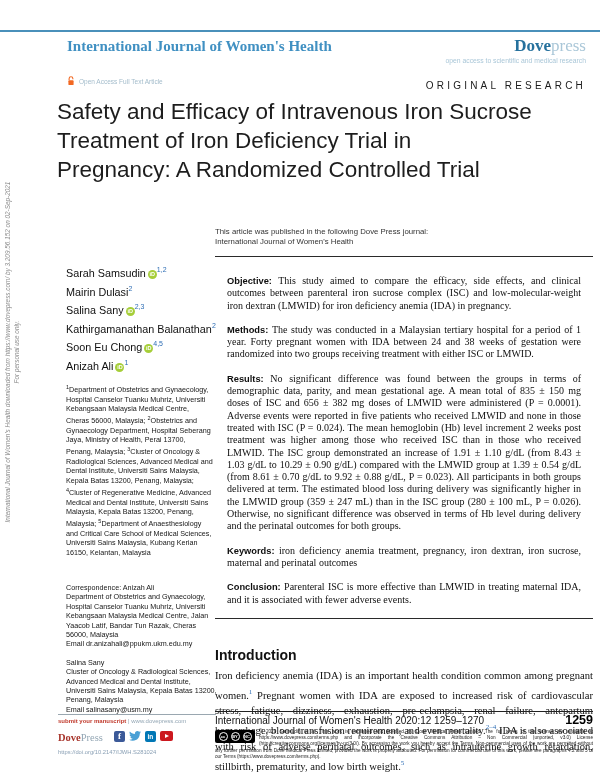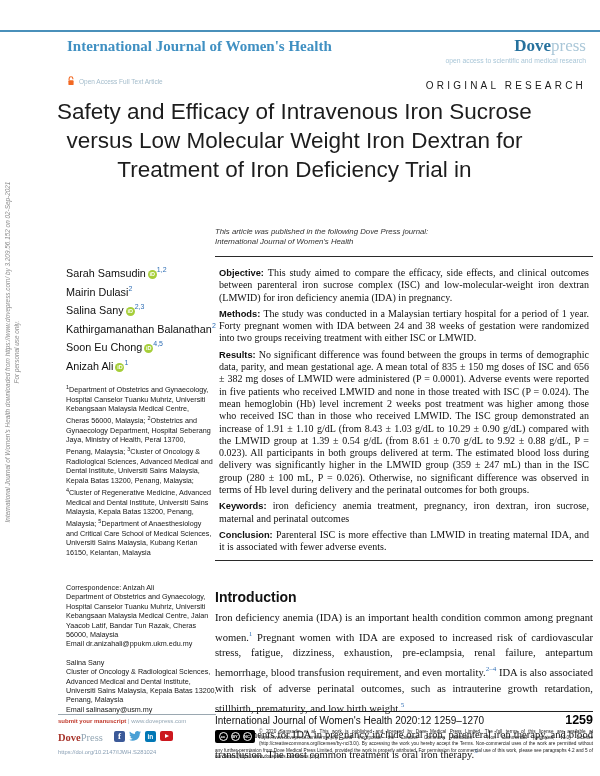--- a/index.html
+++ b/index.html
@@ -13,38 +13,38 @@
     font-weight:bold;font-size:15px;color:#4090c2;}
   .brand{position:absolute;right:14px;top:36px;text-align:right;}
   .brand-dove{font-family:"Liberation Serif",serif;font-weight:bold;font-size:17px;color:#26719d;}
   .brand-press{font-family:"Liberation Serif",serif;font-size:17px;color:#aac7d8;}
   .brand-tagline{font-size:6.8px;color:#aac7d8;margin-top:1px;}
   .open-access{position:absolute;left:67px;top:76px;display:flex;align-items:center;gap:4px;
     font-size:6.5px;color:#a3bccb;}
   .article-type{position:absolute;right:14px;top:80px;font-size:10px;letter-spacing:3.2px;color:#1a1a1a;}
   
   .title{position:absolute;left:57px;top:97px;font-size:22.5px;color:#1d1d1d;line-height:29px;}
-  .title div{white-space:nowrap;text-align:center;}
-  .pub-note{position:absolute;left:215px;top:227px;font-size:7.8px;font-style:italic;color:#333;line-height:10px;}
+  .title div{white-space:nowrap;}
+  .pub-note{position:absolute;left:215px;top:227px;font-size:7.8px;color:#333;line-height:10px;}
   
   .left-col{position:absolute;left:66px;top:262px;width:152px;}
   .author-row{font-size:10.8px;color:#101010;line-height:15px;white-space:nowrap;}
   .author-sup{color:#2f6eb5;font-size:7px;}
   .orcid{display:inline-block;width:9px;height:9px;border-radius:50%;background:#a6ce39;color:#fff;
     font-size:5.5px;font-weight:bold;text-align:center;line-height:9px;margin-left:2px;vertical-align:1px;}
   .affiliations{margin-top:9px;font-size:7.2px;line-height:9.6px;color:#161616;width:148px;}
   .affiliations sup{font-size:5.5px;color:#161616;}
   .correspondence{position:absolute;left:66px;top:583px;width:152px;font-size:7.2px;line-height:9.4px;color:#161616;}
   .corr-block + .corr-block{margin-top:9px;}
   
   .right-col{position:absolute;left:215px;top:256px;width:378px;}
   .abs-rule{border-top:1.5px solid #2a2a2a;}
   .abstract{padding-top:6px;font-family:"Liberation Serif",serif;font-size:10px;line-height:12.3px;
     text-align:justify;color:#0f0f0f;}
-  .abs-p{margin:4px;}
+  .abs-p{margin:12px;}
   .abs-label{font-weight:bold;font-family:"Liberation Sans",sans-serif;font-size:9.3px;}
   .abs-rule-bottom{border-top:1.5px solid #2a2a2a;margin-top:6px;}
   .intro-heading{margin-top:28px;font-size:14px;font-weight:bold;color:#111;}
   .intro-p{margin:5px 0 0 0;font-family:Liberation Serif, serif;font-size:10.6px;line-height:16px;
     text-align:justify;color:#0f0f0f;}
   .intro-p.indent{text-indent:12px;margin-top:11px;}
   sup.cite{color:#2f6eb5;font-size:7px;}
   
   .sidebar-vertical{position:absolute;left:4px;top:553px;transform:rotate(-90deg);transform-origin:0 0;
     width:402px;text-align:center;font-size:6.4px;font-style:italic;color:#8f8f8f;line-height:8.5px;}
@@ -95,22 +95,22 @@
   <svg width="8" height="10" viewBox="0 0 8 10">
     <path d="M2.1 4.3 V2.7 a1.9 1.9 0 0 1 3.8 0 V3.2" fill="none" stroke="#f26822" stroke-width="1.1"></path>
     <rect x="1.4" y="4.3" width="5.2" height="4.8" rx="0.9" fill="#f26822"></rect>
   </svg>
   <span>Open Access Full Text Article</span>
 </div>
 <div class="article-type">ORIGINAL RESEARCH</div>
 
 <div class="title" id="title-box">
     <div>Safety and Efficacy of Intravenous Iron Sucrose</div>
-    <div>versus Low Molecular Weight Iron Dextran for</div>
     <div>Treatment of Iron Deficiency Trial in</div>
+    <div>Pregnancy: A Randomized Controlled Trial</div>
   </div>
 
 <div class="pub-note">
   <div>This article was published in the following Dove Press journal:</div>
   <div>International Journal of Women's Health</div>
 </div>
 
 <div class="left-col">
   <div id="authors-list">
       <div class="author-row"><span>Sarah Samsudin</span><span class="orcid">iD</span><sup class="author-sup">1,2</sup></div>

